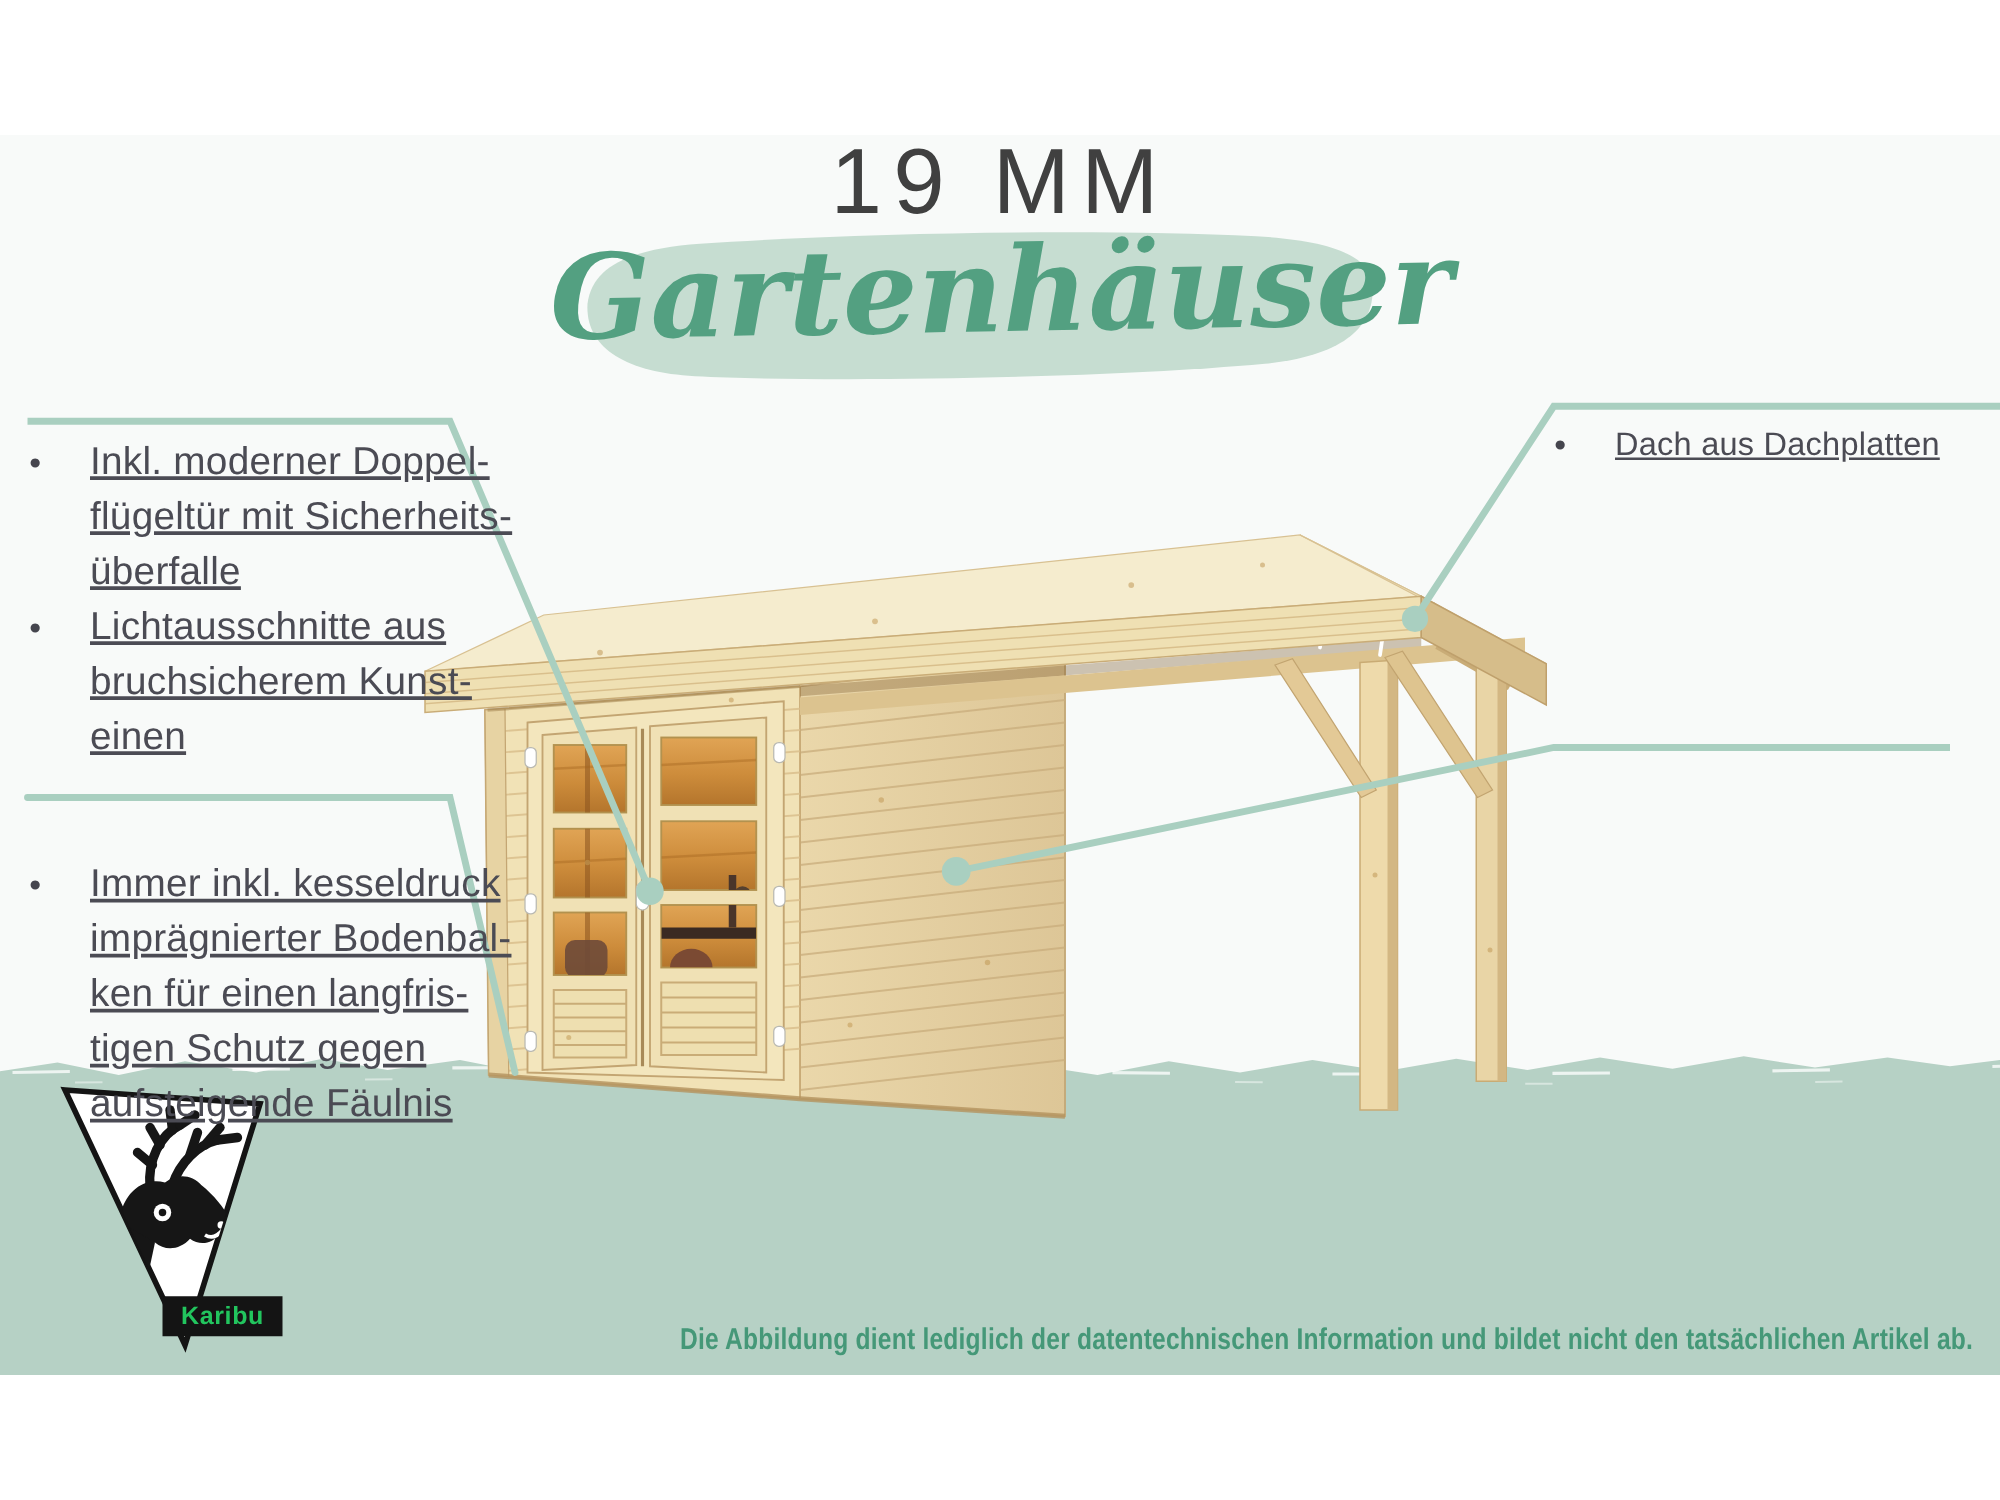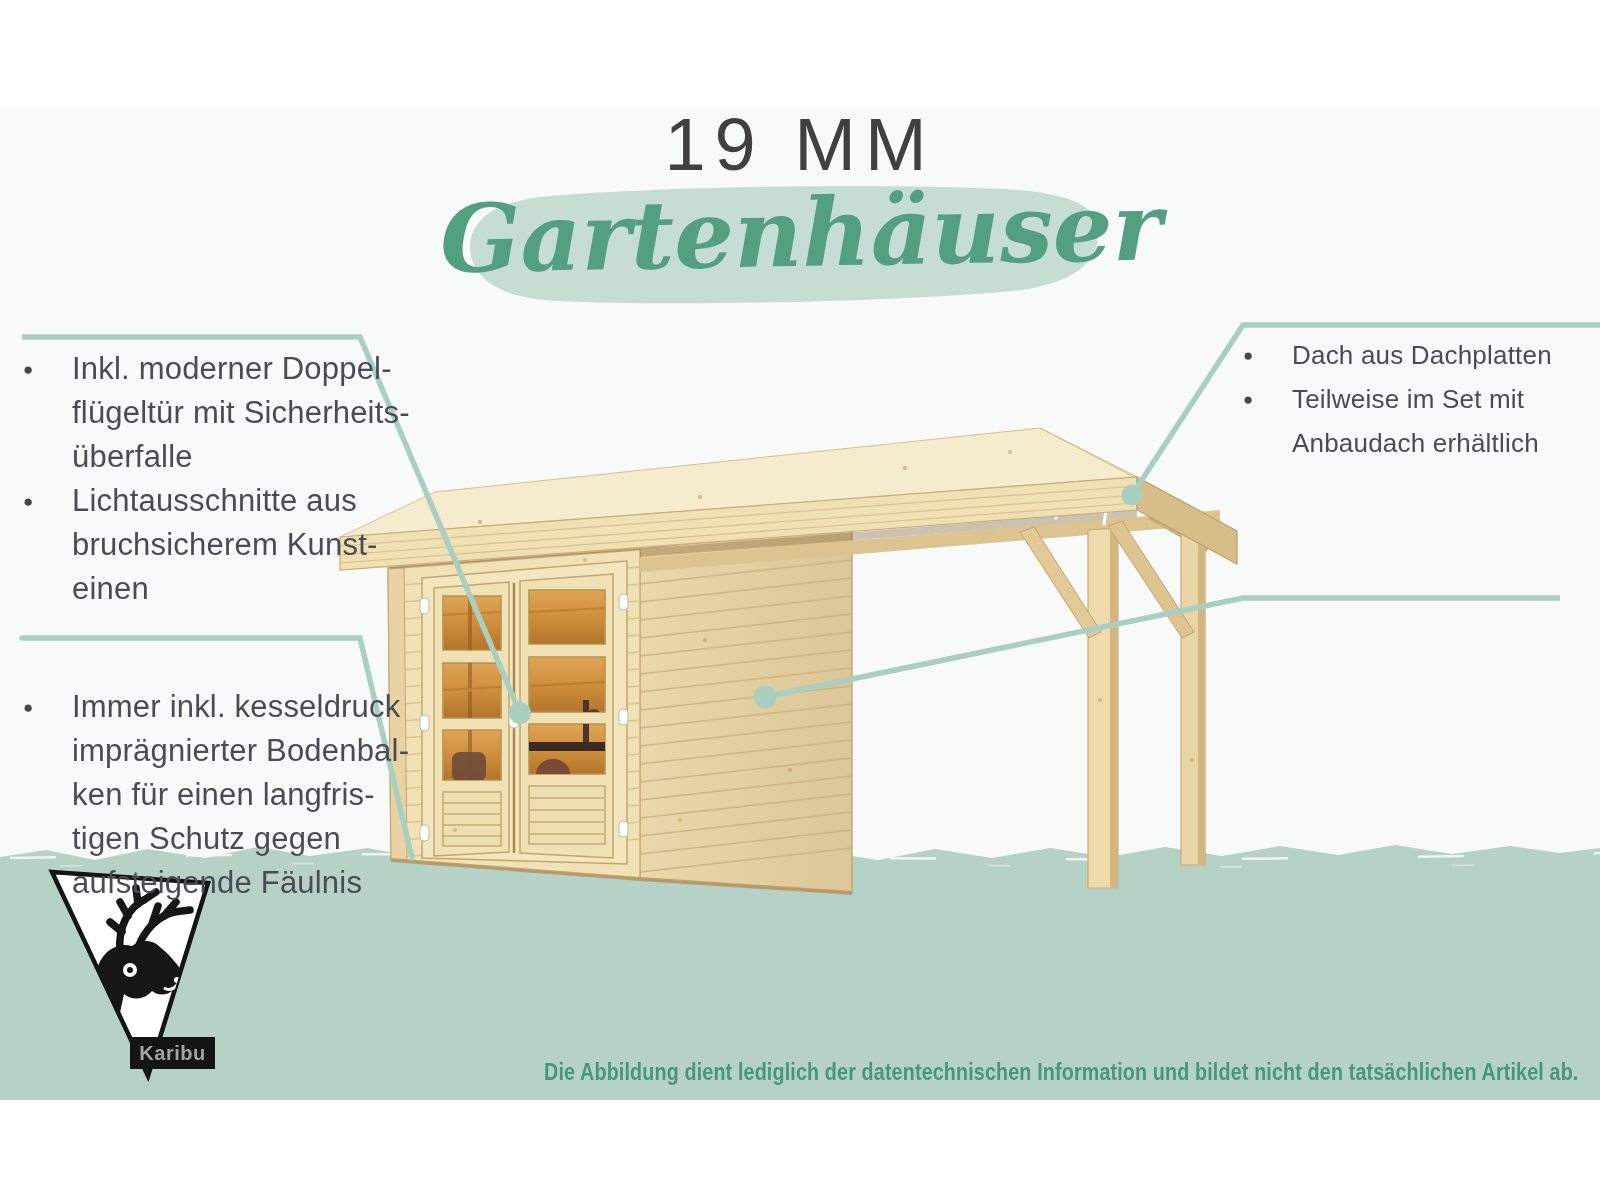--- a/index.html
+++ b/index.html
@@ -11,42 +11,42 @@
   .size-label{
     position:absolute;left:0;top:102px;width:1600px;text-align:center;
     font-size:74px;font-weight:400;letter-spacing:9px;color:#404040;white-space:nowrap;
   }
   .script-title{
     position:absolute;left:440px;top:178px;width:700px;text-align:center;
     font-family:"DejaVu Serif",serif;font-style:italic;font-weight:700;
     font-size:94px;color:#53a081;transform:rotate(-1deg);white-space:nowrap;
   }
   .callout{position:absolute;color:#4b4b54;}
-  .callout ul{margin:0;padding:0;}
+  .callout ul{margin:0;padding:0;text-decoration:underline;}
   .callout li{
     list-style:none;position:relative;padding-left:52px;
     white-space:pre-line;font-size:31px;line-height:44px;letter-spacing:.2px;
   }
   .callout.right li{padding-left:60px;font-size:26px;}
   .callout li::before{
     content:"\25CF";position:absolute;left:3px;top:1px;font-size:17px;color:#45454e;
   }
   .callout.right li::before{left:11px;}
   .c-top-left{left:20px;top:347px;width:390px;}
   .c-bottom-left{left:20px;top:650px;width:395px;margin-top:35px;}
   .c-top-right{left:1232px;top:333px;width:368px;}
   .c-bottom-right{left:1232px;top:607px;width:368px;}
   .disclaimer{
     position:absolute;right:22px;top:1058px;
     font-size:24px;font-weight:700;color:#459878;letter-spacing:.2px;white-space:nowrap;
     transform:scaleX(.82);transform-origin:100% 50%;
   }
   .brand-label{
-    position:absolute;left:130px;top:1037px;width:85px;height:32px;line-height:32px;
-    background:#141414;color:#a3a3a3;font-size:20px;font-weight:700;text-align:center;
+    position:absolute;left:130px;top:1037px;width:96px;height:32px;line-height:32px;
+    background:#141414;color:#22c55e;font-size:20px;font-weight:700;text-align:center;
     letter-spacing:.5px;
   }
 </style>
 </head>
 <body>
 
 <div class="stage">
 
   <svg class="scene" viewBox="0 0 1600 1200">
     <defs>
@@ -308,22 +308,20 @@
 imprägnierter Bodenbal-
 ken für einen langfris-
 tigen Schutz gegen
 aufsteigende Fäulnis</li>
     </ul>
   </div>
 
   <div class="callout right c-top-right">
     <ul>
       <li>Dach aus Dachplatten</li>
-      <li>Teilweise im Set mit
-Anbaudach erhältlich</li>
     </ul>
   </div>
 
 
   <div class="disclaimer">Die Abbildung dient lediglich der datentechnischen Information und bildet nicht den tatsächlichen Artikel ab.</div>
 
   <div class="brand-label">Karibu</div>
 
 </div>
 

